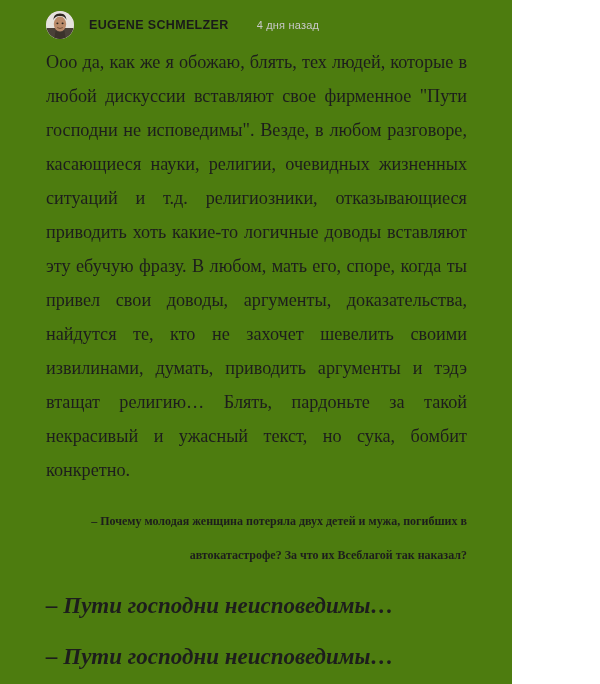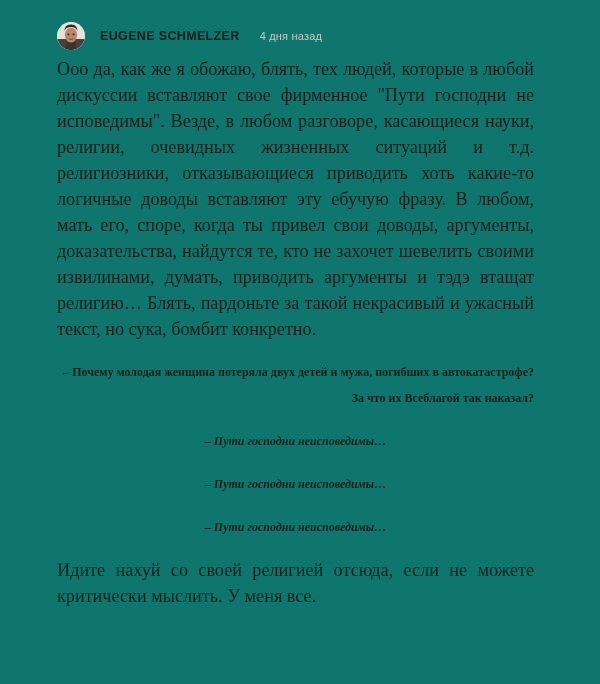--- a/index.html
+++ b/index.html
@@ -10,25 +10,25 @@
   }
   body {
     width: 600px;
     height: 684px;
     overflow: hidden;
     font-family: "Liberation Sans", sans-serif;
     -webkit-font-smoothing: antialiased;
   }
 
   .post {
-    width: 600px;
+    width: 512px;
     height: 684px;
     box-sizing: border-box;
-    padding: 16px;
-    background: #0f766e;
+    padding: 5px;
+    background: #4d7c0f;
     position: relative;
   }
 
   
   .post-header {
     display: flex;
     align-items: center;
     height: 40px;
     padding-left: 41px;
     box-sizing: border-box;
@@ -48,57 +48,57 @@
     margin-left: 15px;
     font-family: "Liberation Sans", sans-serif;
     font-weight: bold;
     font-size: 12.5px;
     letter-spacing: 0.35px;
     color: #1a1a1a;
     text-transform: uppercase;
     white-space: nowrap;
   }
   .post-time {
-    margin-left: 20px;
+    margin-left: 28px;
     font-family: "Liberation Sans", sans-serif;
     font-size: 11px;
     color: #c9c9c9;
     letter-spacing: 0.2px;
     white-space: nowrap;
   }
 
   
   .post-body {
     padding: 0 40px 0 41px;
     box-sizing: border-box;
   }
   .post-body p {
-    margin: 0 10px 14px 0;
+    margin: 0 0 14px 0;
     font-family: "Liberation Serif", "DejaVu Serif", serif;
     font-size: 18.2px;
-    line-height: 26px;
+    line-height: 34px;
     color: #1d1d1d;
     text-align: justify;
     text-justify: inter-word;
     hyphens: auto;
     -webkit-hyphens: auto;
   }
   .post-body p.para-intro { margin-bottom: 17px; }
   .post-body p.question {
     font-weight: bold;
     font-size: 12px;
     margin-bottom: 17px;
     text-align: right;
   }
   .post-body p.refrain {
     font-weight: bold;
     font-style: italic;
-    font-size: 12px;
+    font-size: 23px;
     margin-bottom: 17px;
-    text-align: center;
+    text-align: left;
   }
   .post-body p.para-outro {
     margin-bottom: 0;
   }
 </style>
 </head>
 <body>
 
 <div class="post">
 

